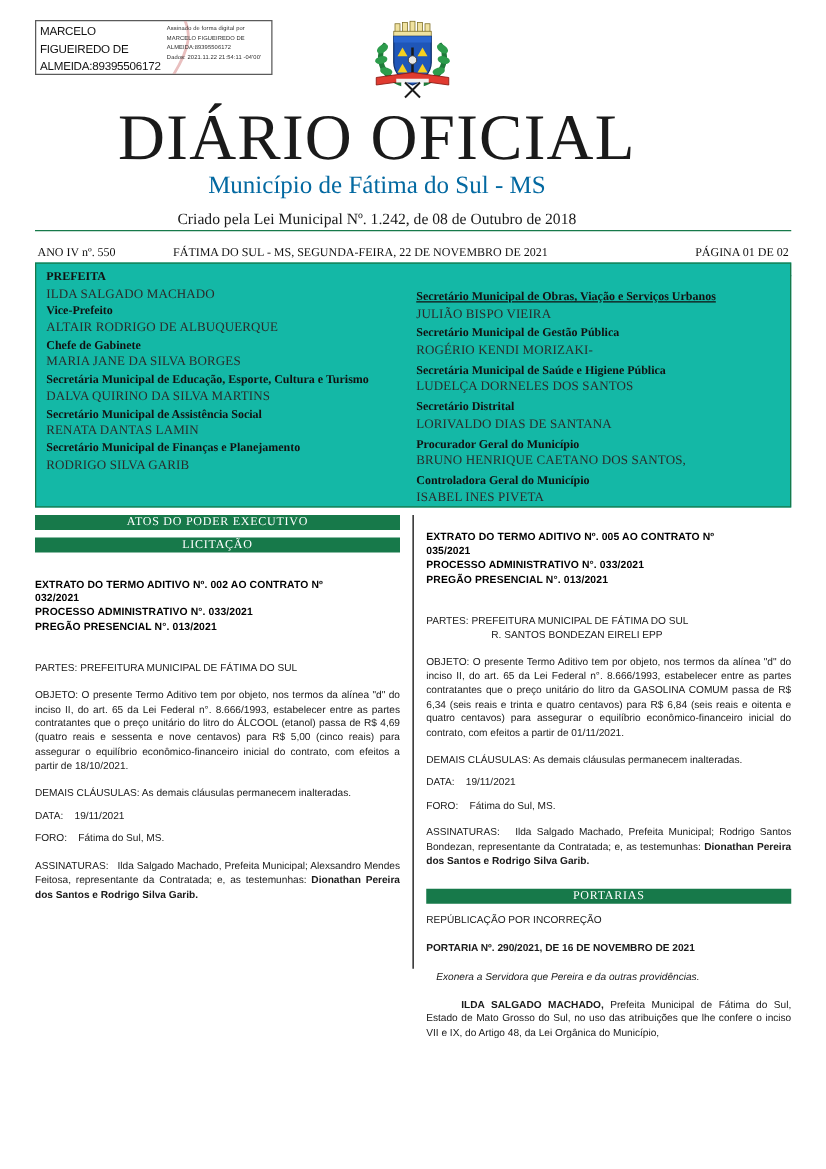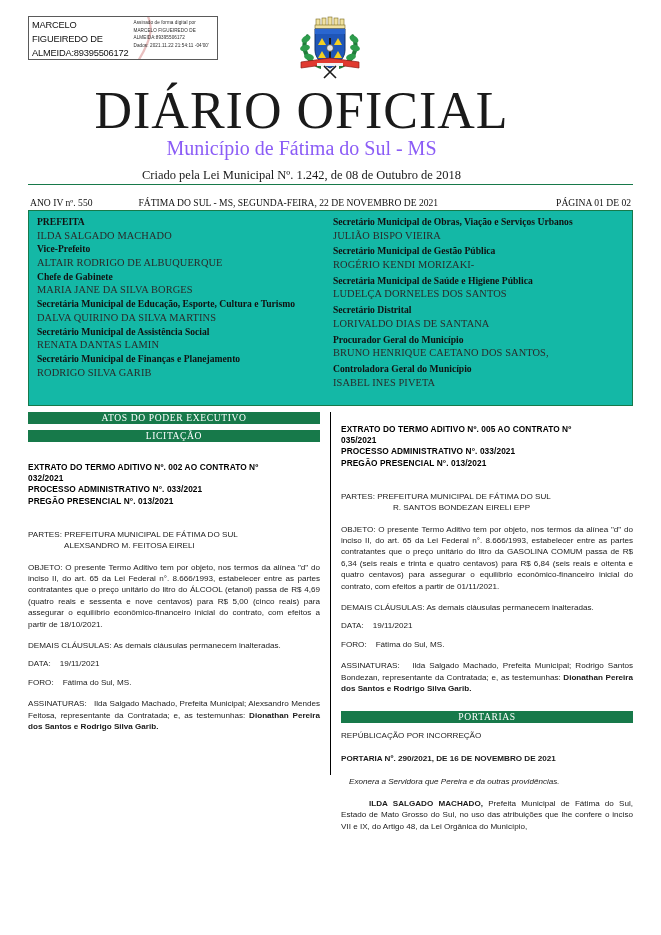--- a/index.html
+++ b/index.html
@@ -84,21 +84,21 @@
     font-size: 52px;
     line-height: 54px;
     letter-spacing: 1px;
     color: #1a1a1a;
     font-weight: 400;
   }
   .title-sub {
     font-family: "Liberation Serif", serif;
     font-size: 20px;
     line-height: 24px;
-    color: #8b5cf6;
+    color: #0369a1;
     margin-top: -2px;
   }
   .title-law {
     font-family: "Liberation Serif", serif;
     font-size: 12.5px;
     line-height: 18px;
     color: #1a1a1a;
     margin-top: 6px;
   }
 
@@ -146,21 +146,21 @@
   }
   .off-role.just { text-align: justify; }
   .off-name {
     font-family: "Liberation Serif", serif;
     font-size: 10.4px;
     line-height: 13.8px;
     color: #2a2a2a;
     letter-spacing: 0.1px;
   }
   .off-col.right .off-role { margin-top: 2px; }
-  .off-col.right .off-role:first-child { margin-top: 0; }
+  .off-col.right .off-role:first-child { margin-top: 16px; text-decoration: underline; }
 
   
   .greenbar {
     background: #17794a;
     color: #ffffff;
     font-family: "Liberation Serif", serif;
     font-size: 9.6px;
     letter-spacing: 0.6px;
     text-align: center;
     line-height: 12px;
@@ -322,21 +322,20 @@
       <div class="art-title" style="margin-top:20px;">
         <div>EXTRATO DO TERMO ADITIVO Nº. 002 AO CONTRATO Nº</div>
         <div>032/2021</div>
         <div>PROCESSO ADMINISTRATIVO N°. 033/2021</div>
         <div>PREGÃO PRESENCIAL N°. 013/2021</div>
       </div>
 
       <div class="para" style="margin-top:22px; text-align:left;">
         <span>PARTES:</span>
         <span>PREFEITURA MUNICIPAL DE FÁTIMA DO SUL</span>
-        <span class="indent-2">ALEXSANDRO M. FEITOSA EIRELI</span>
       </div>
 
       <div class="para">OBJETO: O presente Termo Aditivo tem por objeto, nos termos da alínea "d" do inciso II, do art. 65 da Lei Federal n°. 8.666/1993, estabelecer entre as partes contratantes que o preço unitário do litro do ÁLCOOL (etanol) passa de R$ 4,69 (quatro reais e sessenta e nove centavos) para R$ 5,00 (cinco reais) para assegurar o equilíbrio econômico-financeiro inicial do contrato, com efeitos a partir de 18/10/2021.</div>
 
       <div class="para">DEMAIS CLÁUSULAS: As demais cláusulas permanecem inalteradas.</div>
 
       <div class="para tight" style="text-align:left;">
         <span>DATA:</span>
         &nbsp;&nbsp;&nbsp;<span>19/11/2021</span>
       </div>

